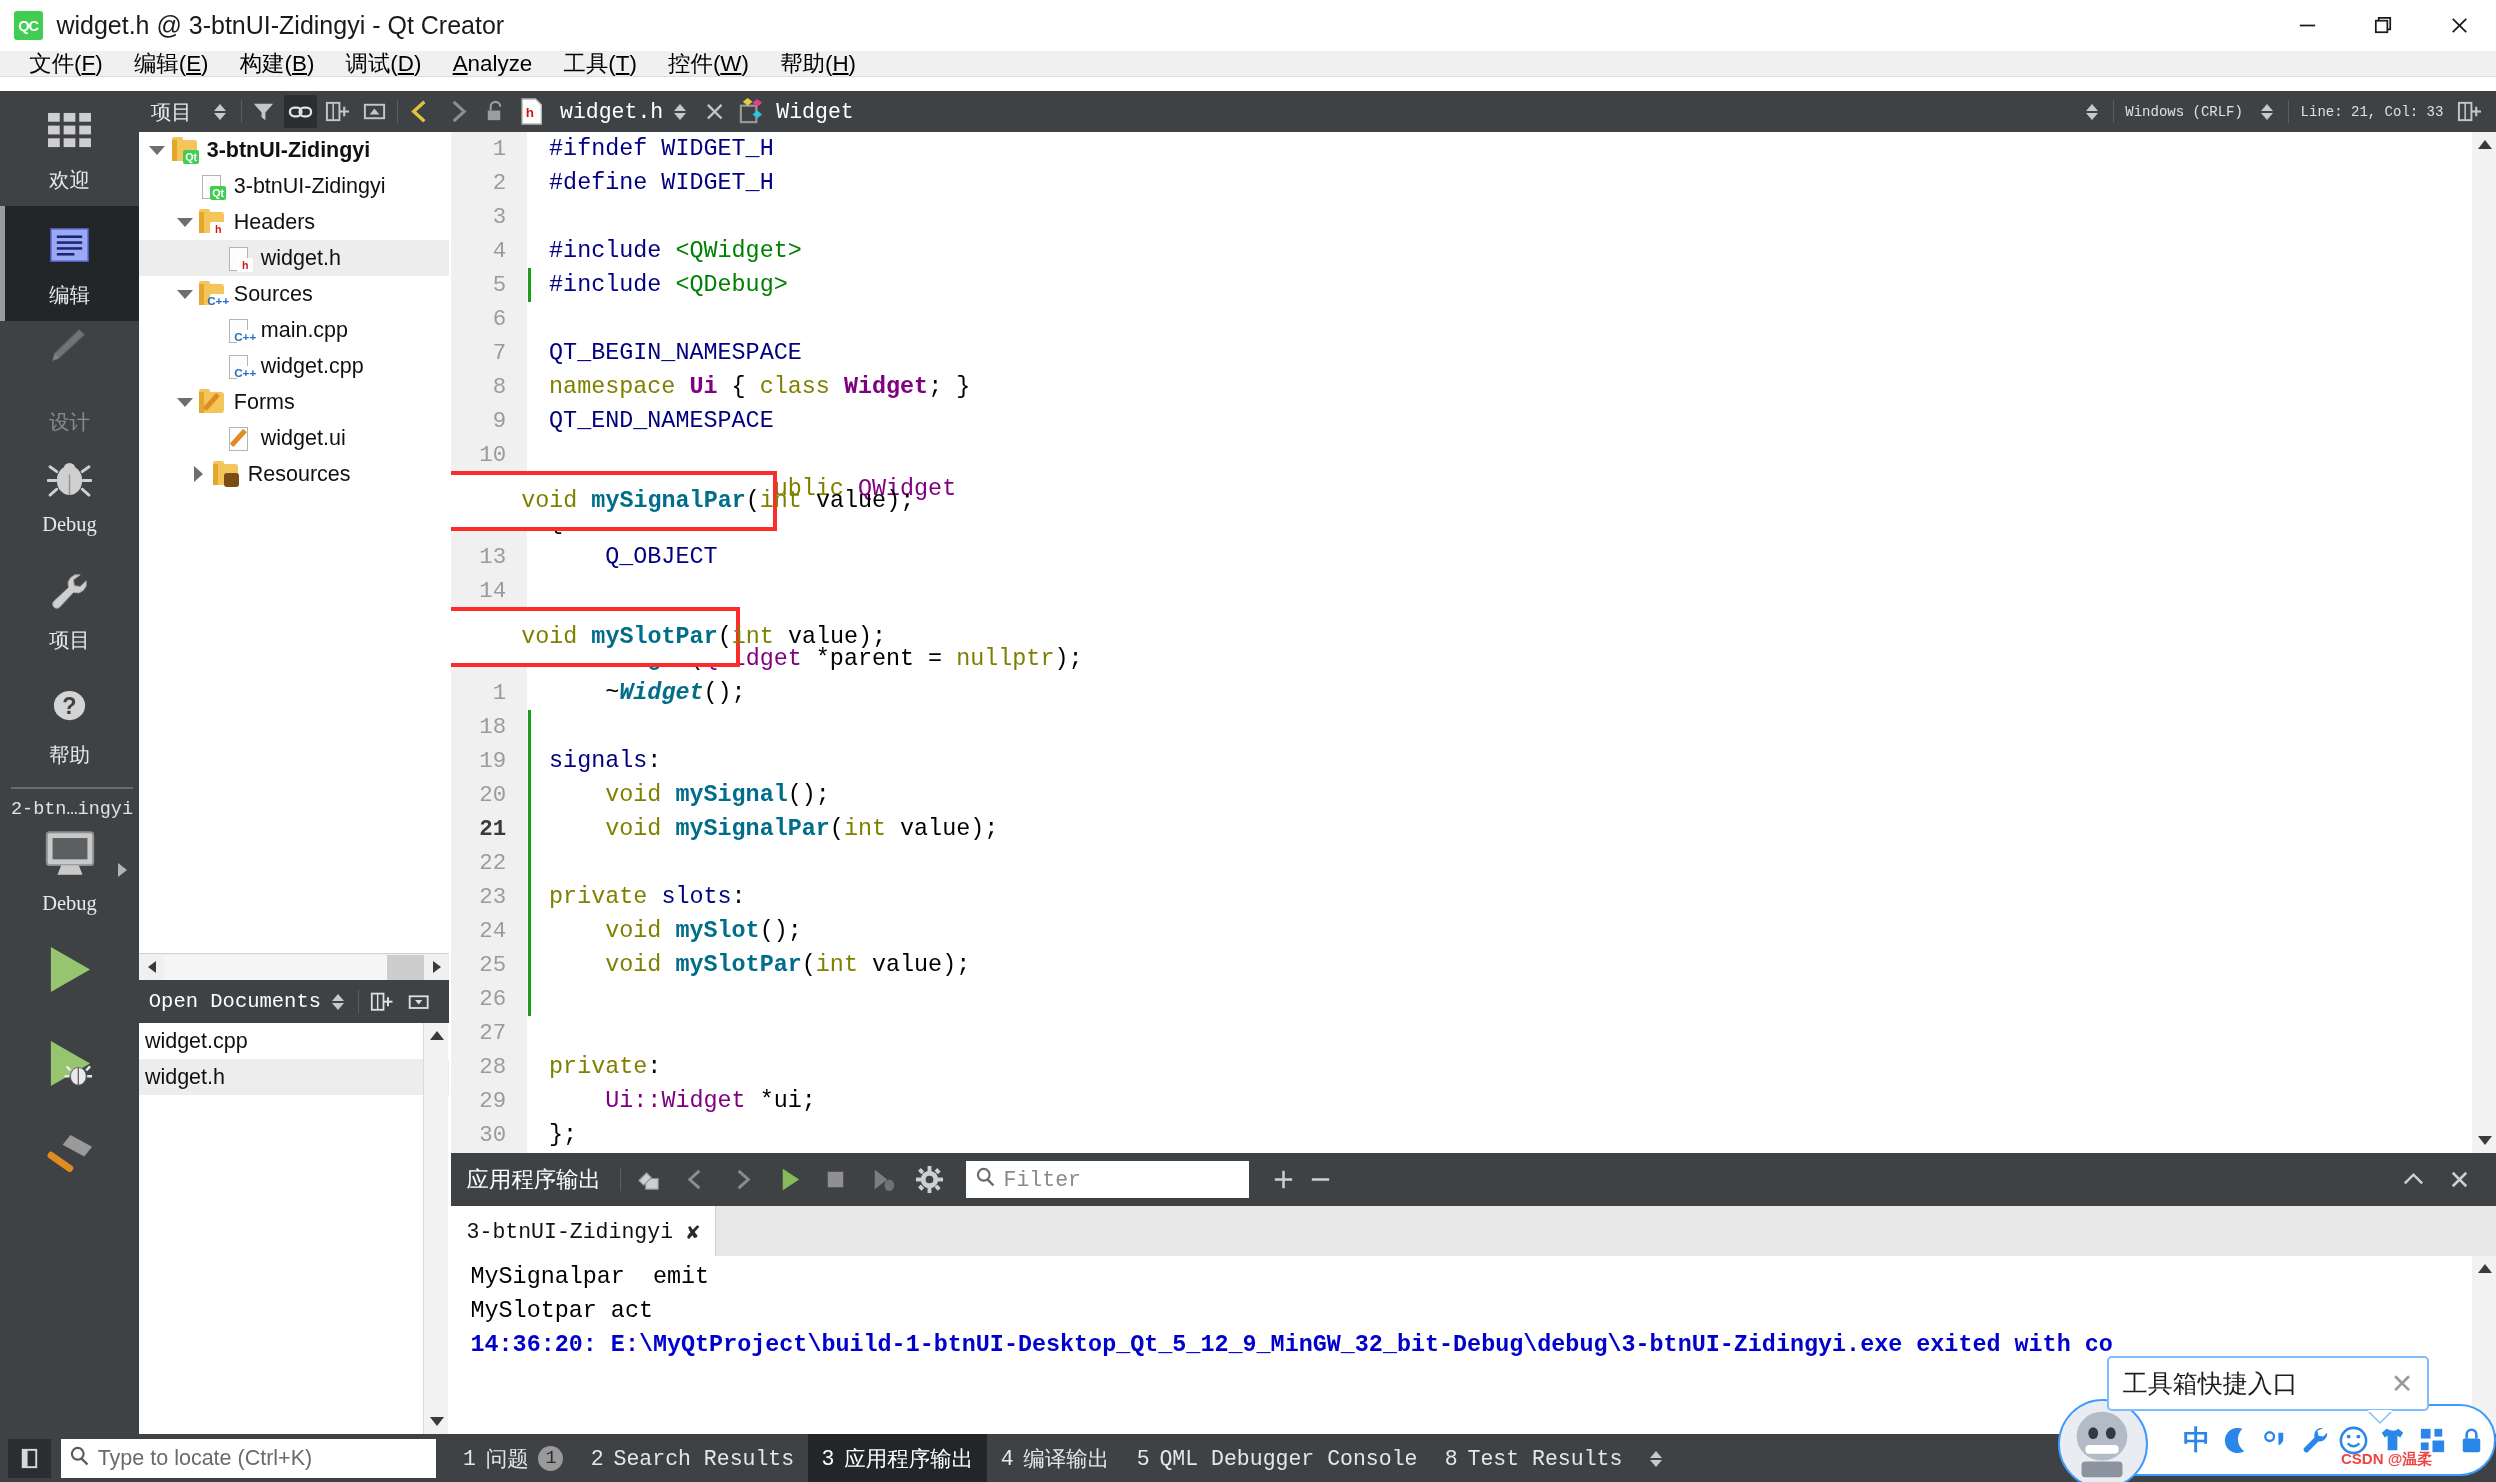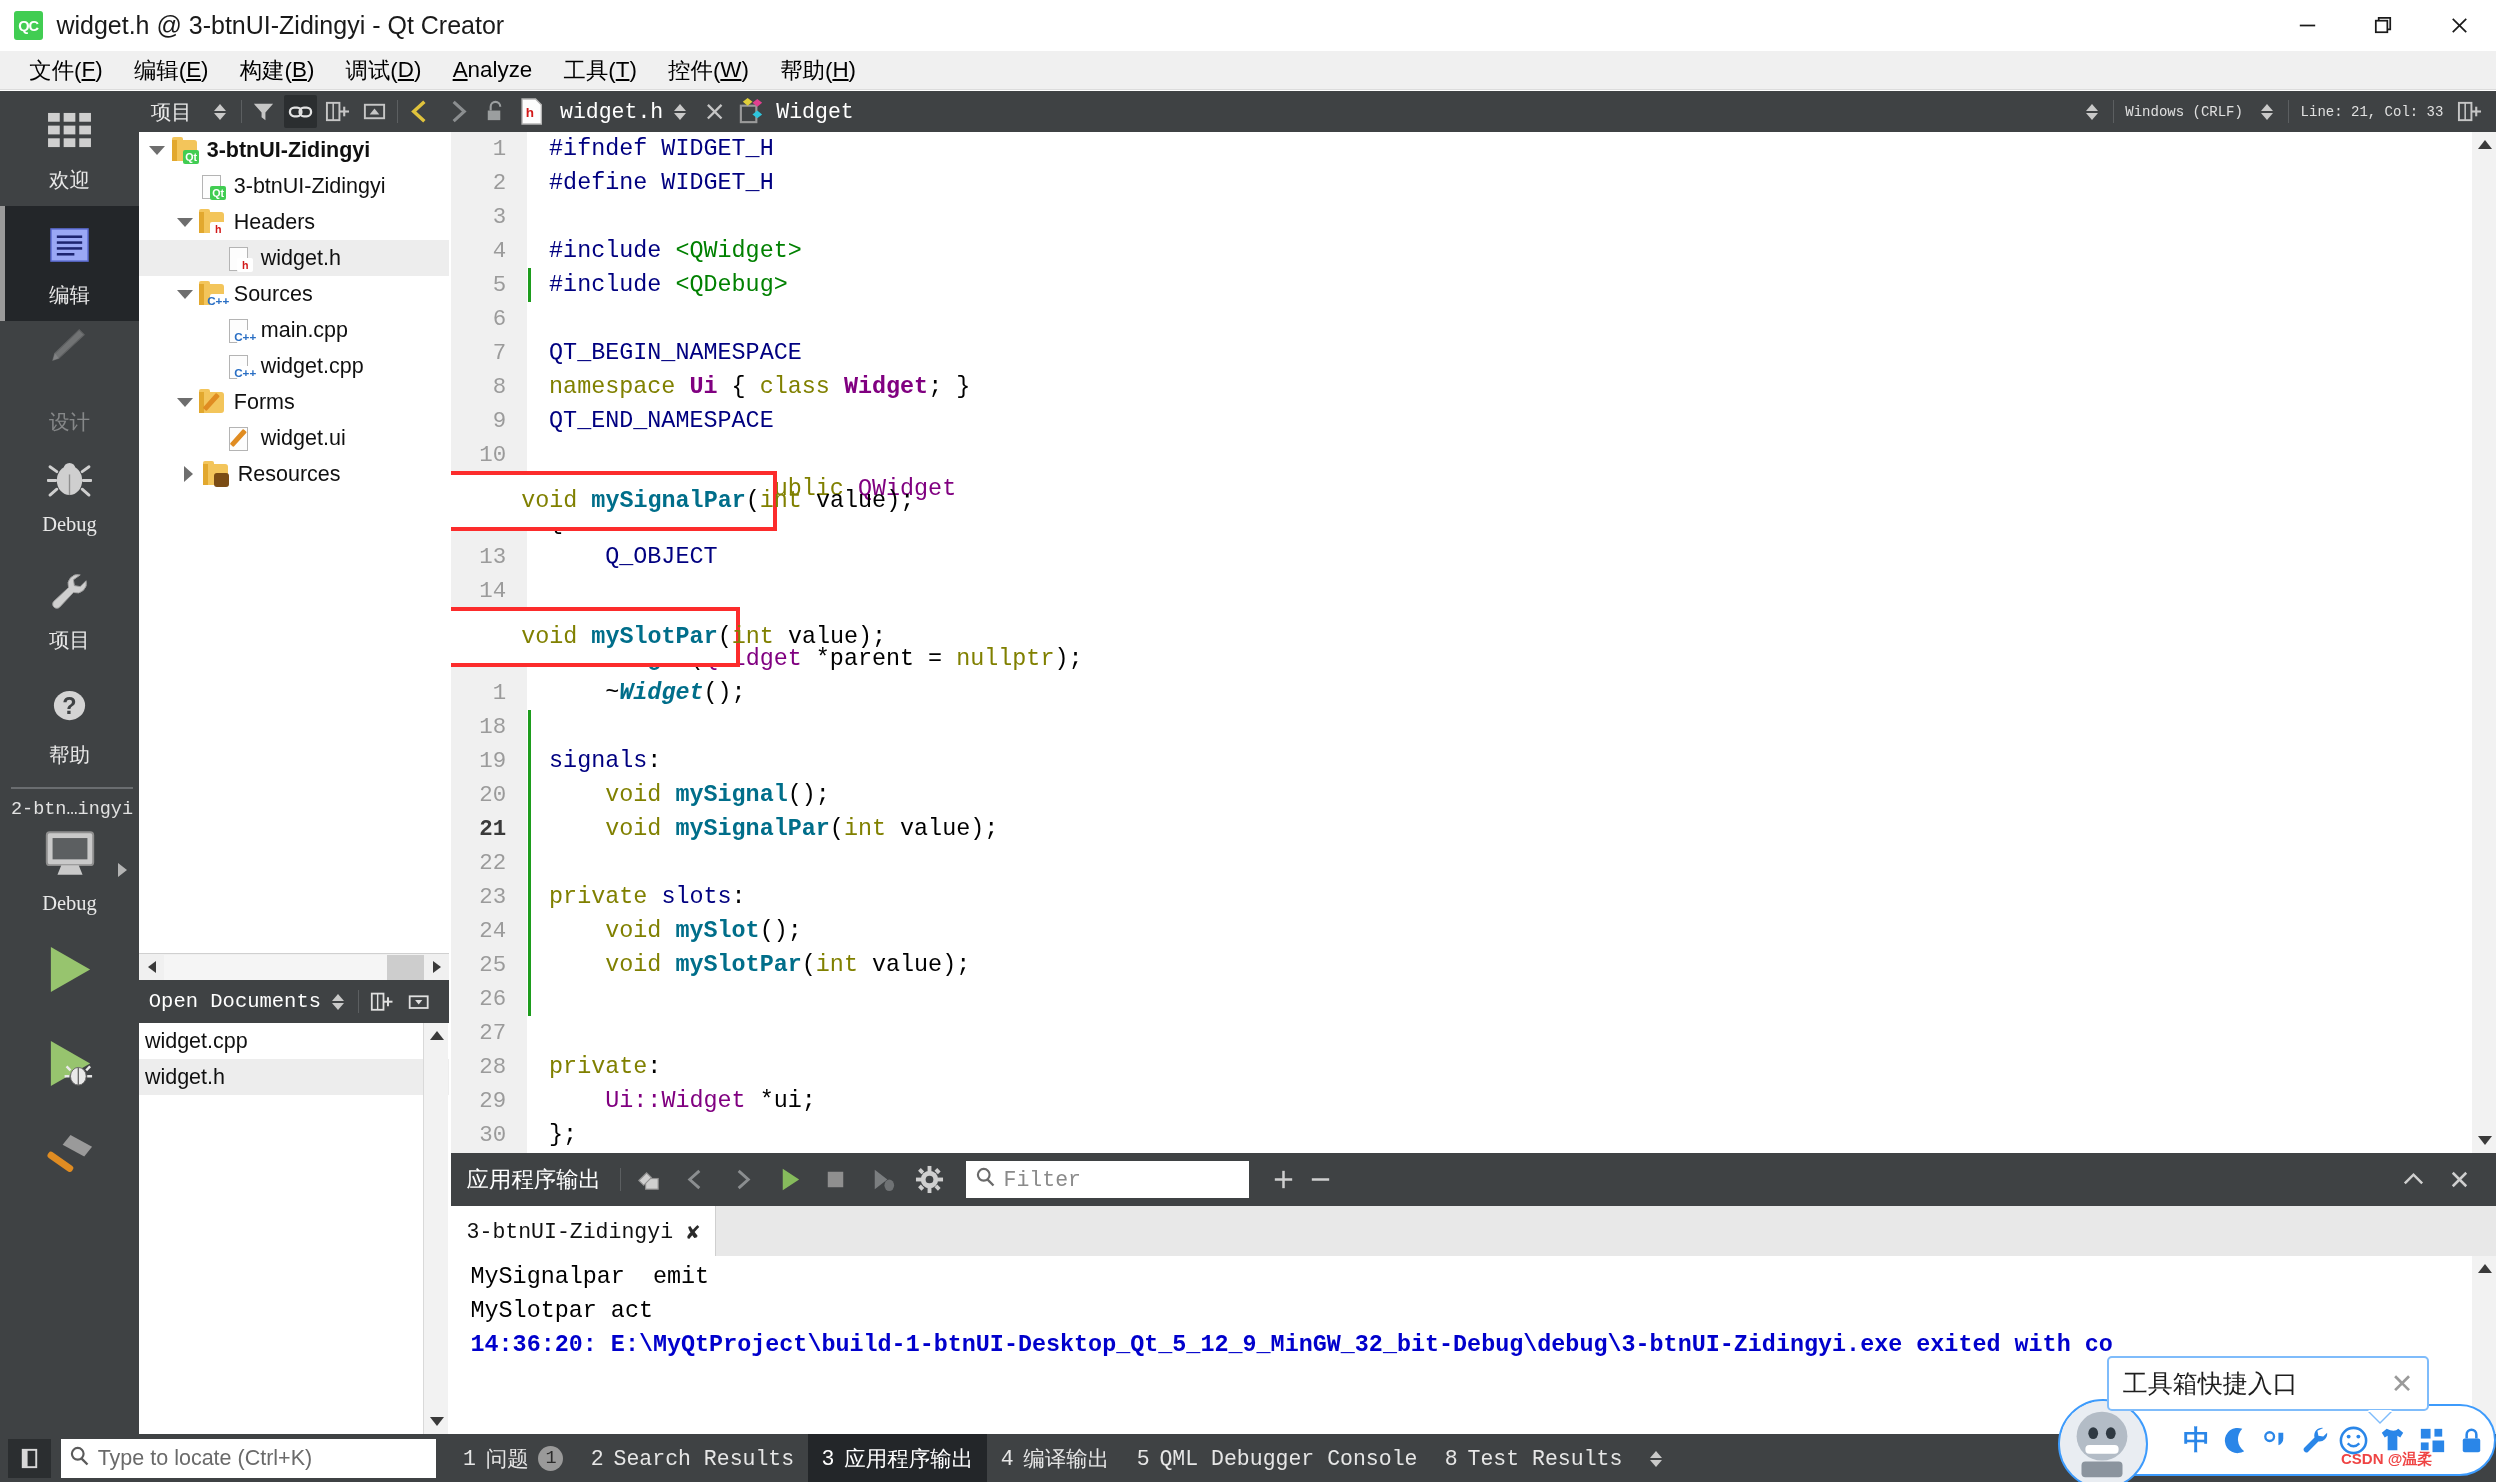--- a/index.html
+++ b/index.html
@@ -27,21 +27,21 @@
   }
   .win-controls { margin-left: auto; display: flex; height: 51px; }
   .win-btn {
     width: 76px; height: 51px; display: flex; align-items: center;
     justify-content: center; color: #1a1a1a;
   }
   .win-btn svg { display: block; }
 
   
   .menubar {
-    position: absolute; left: 0; top: 51px; width: 2497px; height: 39px;
+    position: absolute; left: 0; top: 51px; width: 2497px; height: 26px;
     background: #f0f0f0; display: flex; align-items: center;
     border-bottom: 1px solid #dcdcdc;
   }
   .menu-item {
     padding: 0 15.6px; height: 39px; display: flex; align-items: center;
     font-size: 22.4px; color: #000000; white-space: nowrap;
     font-family: "Liberation Sans", sans-serif;
   }
   .menu-item:first-child { margin-left: 13.7px; }
   .menu-item u { text-decoration: underline; }
@@ -781,21 +781,21 @@
           <span class="tree-label">Forms</span>
         </div>
         <div class="tree-row" style="padding-left: 60px;">
           <span class="twig"></span>
           <span class="ic">
             <span class="filepg"></span>
             <span class="pencil"></span>
           </span>
           <span class="tree-label">widget.ui</span>
         </div>
-        <div class="tree-row" style="padding-left: 37px;">
+        <div class="tree-row" style="padding-left: 47px;">
           <span class="twig">
             <i class="arrow-right"></i>
           </span>
           <span class="ic">
             <span class="folder"></span>
             <span class="folder-tab"></span>
             <span class="res-dot"></span>
           </span>
           <span class="tree-label">Resources</span>
         </div>

